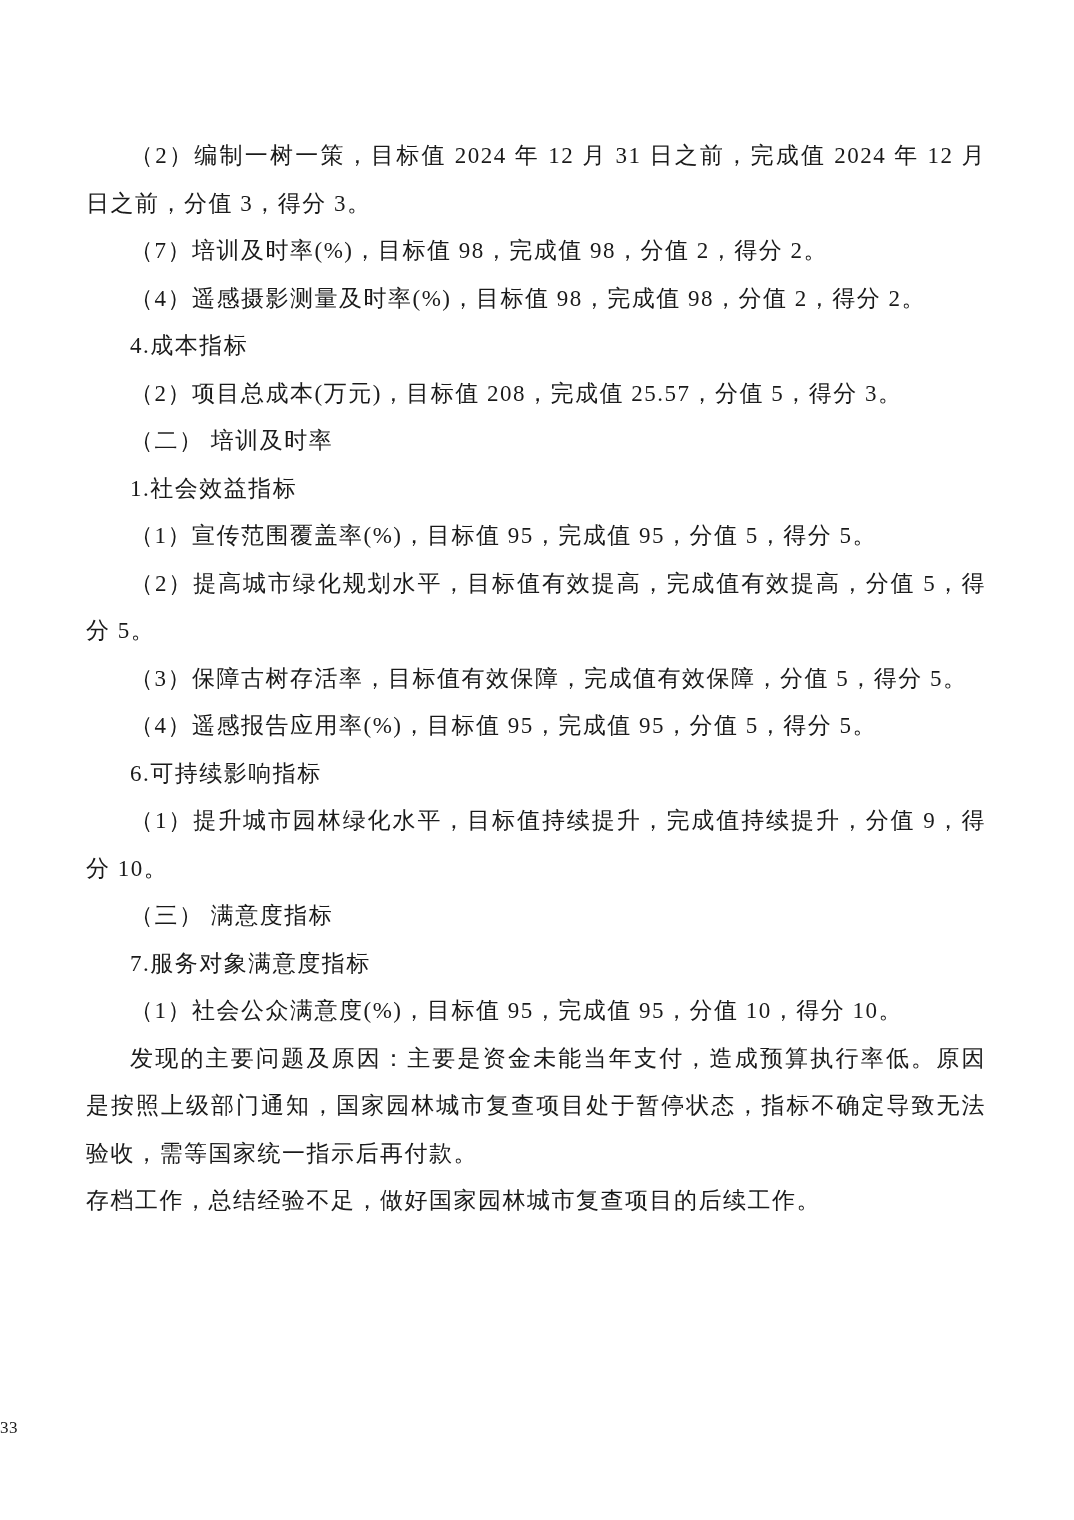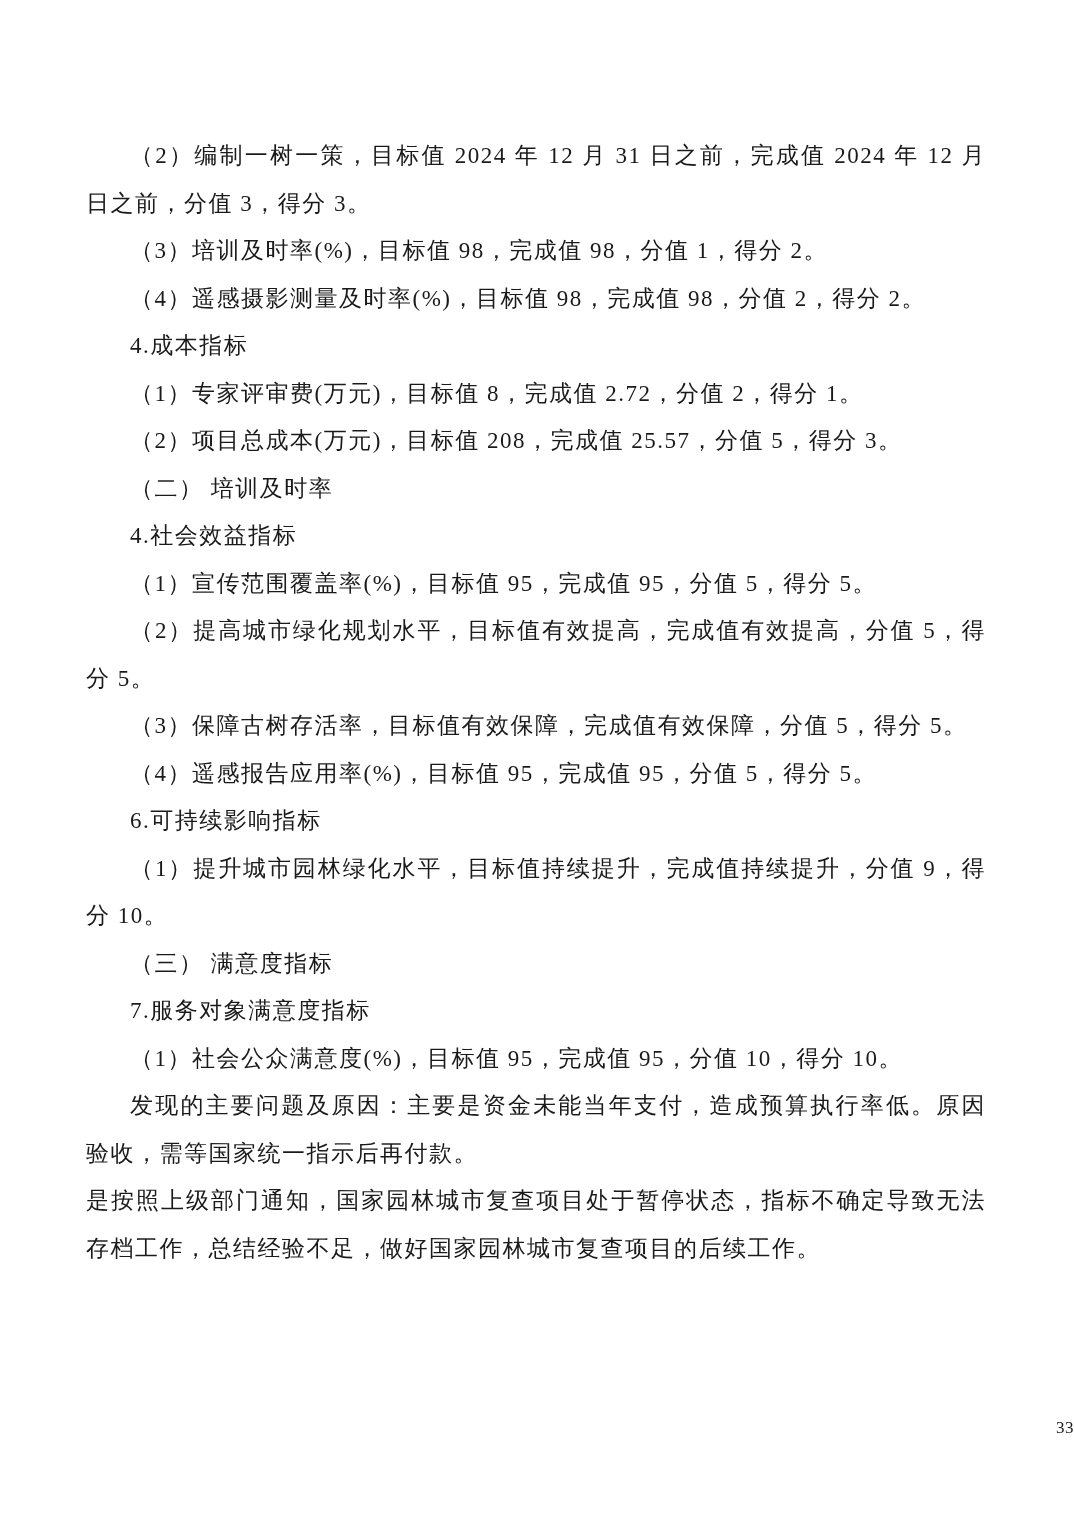--- a/index.html
+++ b/index.html
@@ -40,49 +40,48 @@
     text-align: justify;
     text-align-last: justify;
   }
   .page-number {
     position: absolute;
     left: 0;
     top: 1414px;
     width: 100%;
     height: 28px;
     line-height: 28px;
-    text-align: right;
+    text-align: left;
     font-size: 17px;
     letter-spacing: 0.5px;
   }
 </style>
 </head>
 <body>
 
 <div class="page">
   <div class="doc-body">
     <div class="line ind fill">（2）编制一树一策，目标值 2024 年 12 月 31 日之前，完成值 2024 年 12 月 31</div>
     <div class="line">日之前，分值 3，得分 3。</div>
-    <div class="line ind">（3）培训及时率(%)，目标值 98，完成值 98，分值 1，得分 2。</div>
+    <div class="line ind">（7）培训及时率(%)，目标值 98，完成值 98，分值 2，得分 2。</div>
     <div class="line ind">（4）遥感摄影测量及时率(%)，目标值 98，完成值 98，分值 2，得分 2。</div>
     <div class="line ind">4.成本指标</div>
-    <div class="line ind">（1）专家评审费(万元)，目标值 8，完成值 2.72，分值 2，得分 1。</div>
     <div class="line ind">（2）项目总成本(万元)，目标值 208，完成值 25.57，分值 5，得分 3。</div>
     <div class="line ind">（二） 培训及时率</div>
-    <div class="line ind">4.社会效益指标</div>
+    <div class="line ind">1.社会效益指标</div>
     <div class="line ind">（1）宣传范围覆盖率(%)，目标值 95，完成值 95，分值 5，得分 5。</div>
     <div class="line ind fill">（2）提高城市绿化规划水平，目标值有效提高，完成值有效提高，分值 5，得</div>
     <div class="line">分 5。</div>
     <div class="line ind">（3）保障古树存活率，目标值有效保障，完成值有效保障，分值 5，得分 5。</div>
     <div class="line ind">（4）遥感报告应用率(%)，目标值 95，完成值 95，分值 5，得分 5。</div>
     <div class="line ind">6.可持续影响指标</div>
     <div class="line ind fill">（1）提升城市园林绿化水平，目标值持续提升，完成值持续提升，分值 9，得</div>
     <div class="line">分 10。</div>
     <div class="line ind">（三） 满意度指标</div>
     <div class="line ind">7.服务对象满意度指标</div>
     <div class="line ind">（1）社会公众满意度(%)，目标值 95，完成值 95，分值 10，得分 10。</div>
     <div class="line ind fill">发现的主要问题及原因：主要是资金未能当年支付，造成预算执行率低。原因</div>
+    <div class="line fill">是按照上级部门通知，国家园林城市复查项目处于暂停状态，指标不确定导致无法</div>
     <div class="line">验收，需等国家统一指示后再付款。</div>
-    <div class="line fill">是按照上级部门通知，国家园林城市复查项目处于暂停状态，指标不确定导致无法</div>
     <div class="line">存档工作，总结经验不足，做好国家园林城市复查项目的后续工作。</div>
   </div>
   <div class="page-number">33</div>
 </div>
 
 </body></html>

